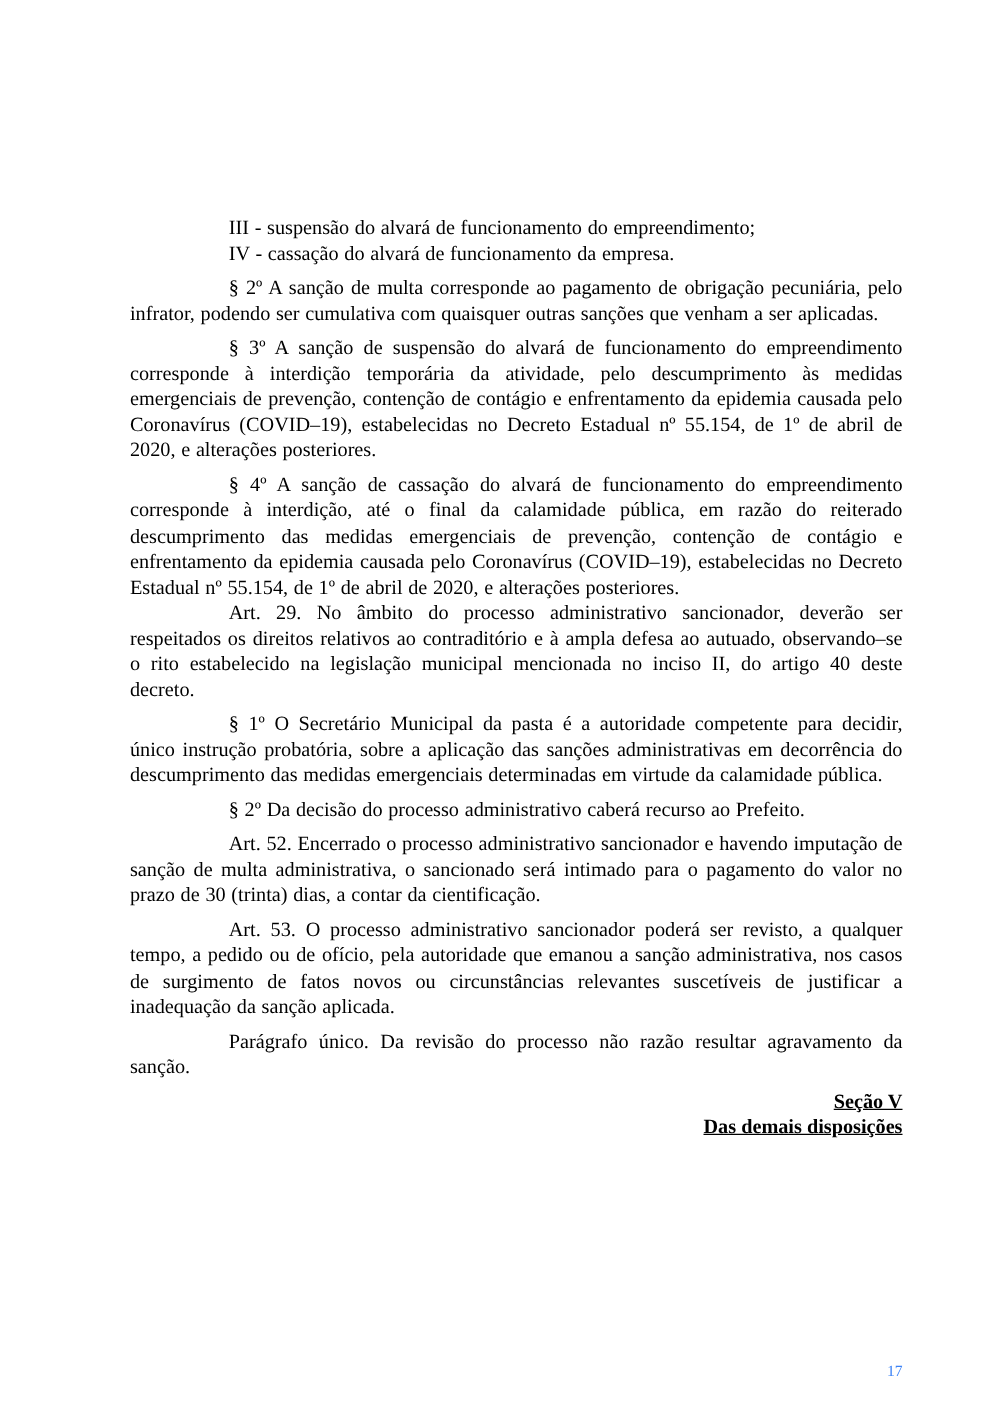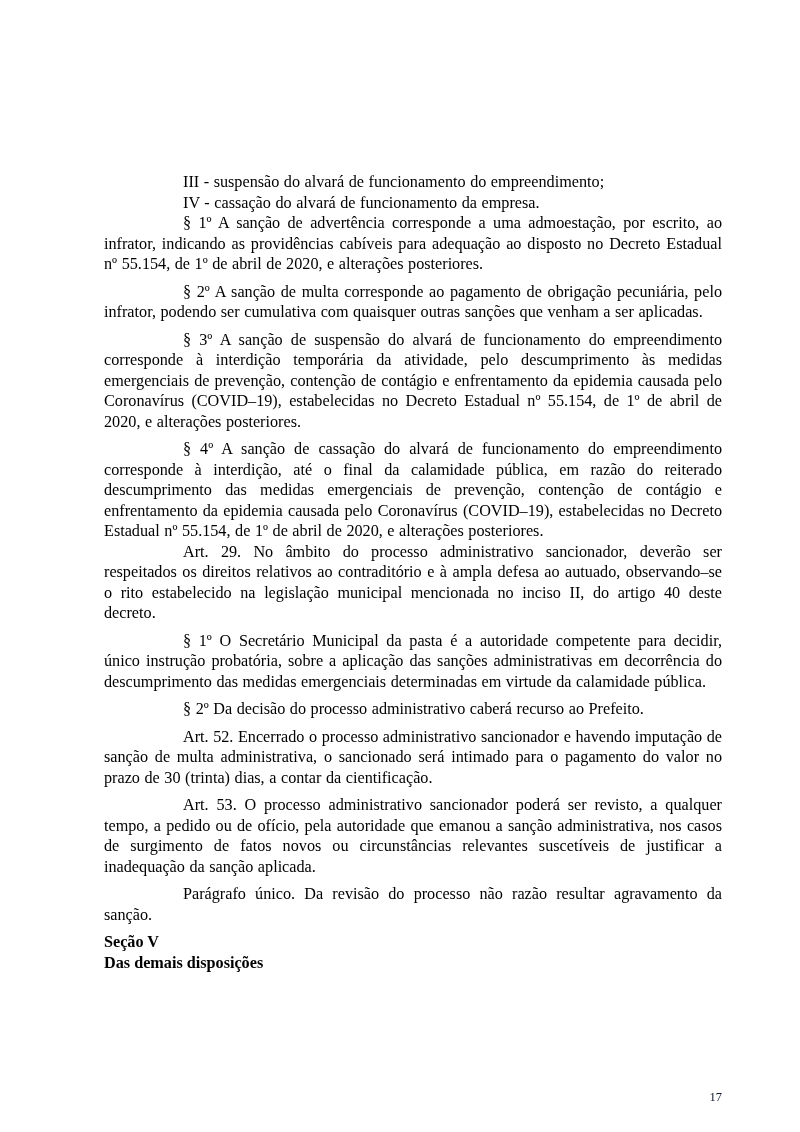--- a/index.html
+++ b/index.html
@@ -28,45 +28,45 @@
     text-indent: 79px;
     font-size: 16.2px;
     line-height: 20.5px;
     word-spacing: 0.5px;
   }
   .para.tight {
     margin-top: 0;
   }
   .sec-heading {
     margin-top: 7px;
-    text-align: left;
+    text-align: right;
     font-weight: bold;
+    text-decoration: underline;
   }
   .sec-heading .heading-line {
     margin: 0;
     font-size: 16.2px;
     line-height: 20.5px;
   }
   .page-number {
     position: absolute;
     top: 1090px;
     right: 78px;
     font-size: 12.5px;
     line-height: 15px;
-    color: #0f172a;
+    color: #3b82f6;
   }
 </style>
 </head>
 <body>
 
 <div class="page">
   <div class="content">
     <p class="para tight">III - suspensão do alvará de funcionamento do empreendimento;</p>
     <p class="para tight">IV - cassação do alvará de funcionamento da empresa.</p>
-    <p class="para tight">§ 1º A sanção de advertência corresponde a uma admoestação, por escrito, ao infrator, indicando as providências cabíveis para adequação ao disposto no Decreto Estadual nº 55.154, de 1º de abril de 2020, e alterações posteriores.</p>
     <p class="para">§ 2º A sanção de multa corresponde ao pagamento de obrigação pecuniária, pelo infrator, podendo ser cumulativa com quaisquer outras sanções que venham a ser aplicadas.</p>
     <p class="para">§ 3º A sanção de suspensão do alvará de funcionamento do empreendimento corresponde à interdição temporária da atividade, pelo descumprimento às medidas emergenciais de prevenção, contenção de contágio e enfrentamento da epidemia causada pelo Coronavírus (COVID–19), estabelecidas no Decreto Estadual nº 55.154, de 1º de abril de 2020, e alterações posteriores.</p>
     <p class="para">§ 4º A sanção de cassação do alvará de funcionamento do empreendimento corresponde à interdição, até o final da calamidade pública, em razão do reiterado descumprimento das medidas emergenciais de prevenção, contenção de contágio e enfrentamento da epidemia causada pelo Coronavírus (COVID–19), estabelecidas no Decreto Estadual nº 55.154, de 1º de abril de 2020, e alterações posteriores.</p>
     <p class="para tight">Art. 29. No âmbito do processo administrativo sancionador, deverão ser respeitados os direitos relativos ao contraditório e à ampla defesa ao autuado, observando–se o rito estabelecido na legislação municipal mencionada no inciso II, do artigo 40 deste decreto.</p>
     <p class="para">§ 1º O Secretário Municipal da pasta é a autoridade competente para decidir, único instrução probatória, sobre a aplicação das sanções administrativas em decorrência do descumprimento das medidas emergenciais determinadas em virtude da calamidade pública.</p>
     <p class="para">§ 2º Da decisão do processo administrativo caberá recurso ao Prefeito.</p>
     <p class="para">Art. 52. Encerrado o processo administrativo sancionador e havendo imputação de sanção de multa administrativa, o sancionado será intimado para o pagamento do valor no prazo de 30 (trinta) dias, a contar da cientificação.</p>
     <p class="para">Art. 53. O processo administrativo sancionador poderá ser revisto, a qualquer tempo, a pedido ou de ofício, pela autoridade que emanou a sanção administrativa, nos casos de surgimento de fatos novos ou circunstâncias relevantes suscetíveis de justificar a inadequação da sanção aplicada.</p>
     <p class="para">Parágrafo único. Da revisão do processo não razão resultar agravamento da sanção.</p>
     <div class="sec-heading">

